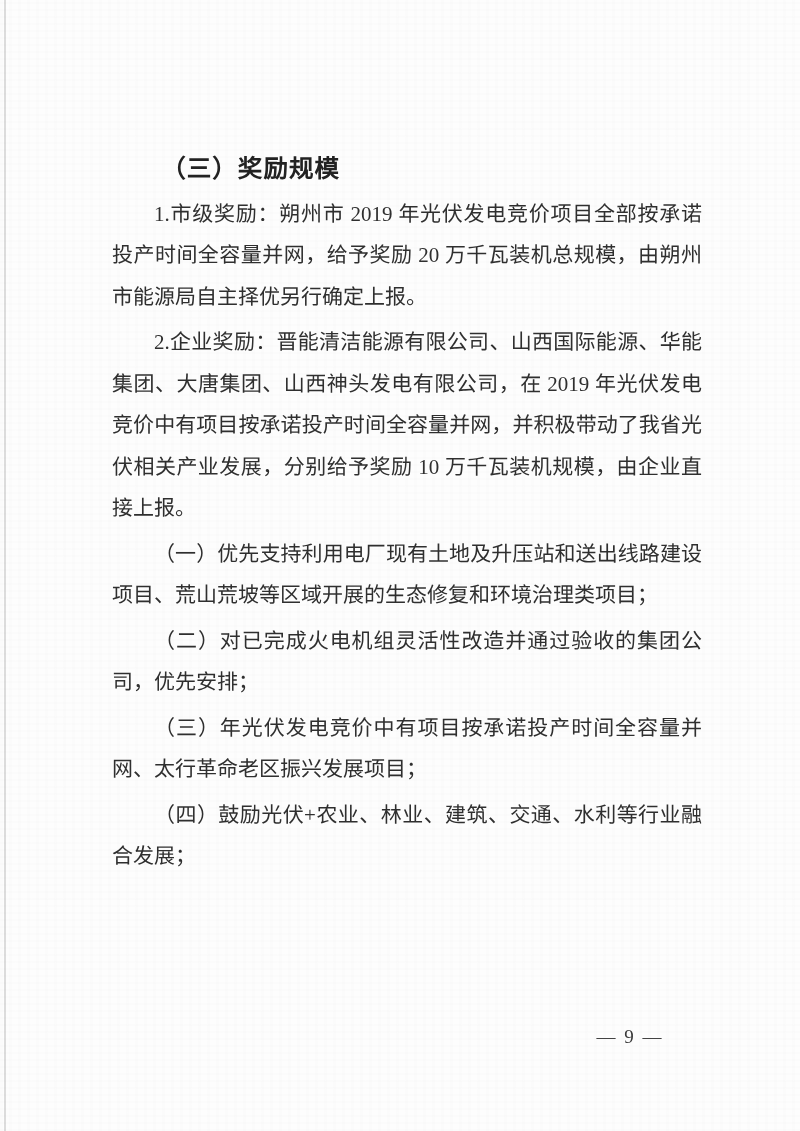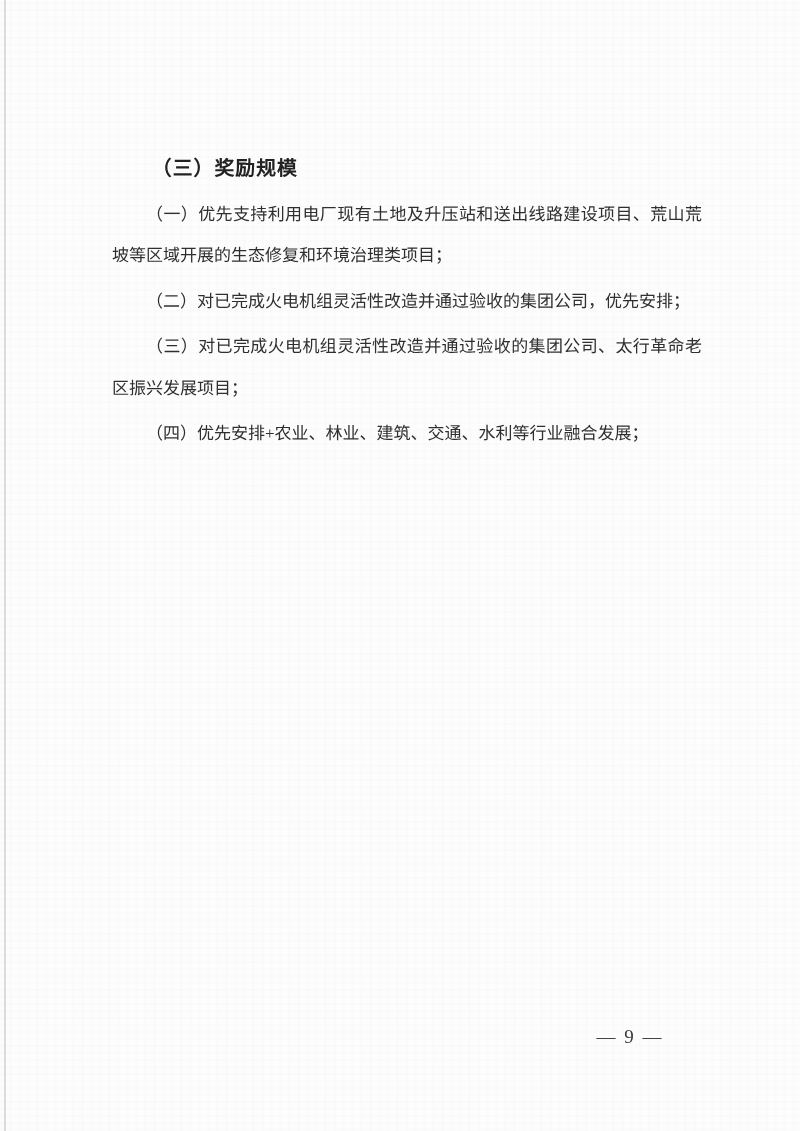--- a/index.html
+++ b/index.html
@@ -30,21 +30,21 @@
     background:
       repeating-linear-gradient(0deg, rgba(0,0,0,0.008) 0 2px, transparent 2px 7px),
       repeating-linear-gradient(90deg, rgba(0,0,0,0.006) 0 3px, transparent 3px 9px);
     pointer-events: none;
   }
   .content {
     position: absolute;
     left: 112px;
     top: 148px;
     width: 590px;
-    font-size: 17px;
+    font-size: 21px;
     line-height: 41.5px;
     color: #2f2f2f;
     text-align: justify;
   }
   .doc-heading {
     margin: 4px 0 0 0;
     font-weight: bold;
     color: #222222;
     text-indent: 2em;
     letter-spacing: 1px;
@@ -69,26 +69,28 @@
 </style>
 </head>
 <body>
 
 <div class="scan-edge"></div>
 <div class="paper-noise"></div>
 
 <div class="content">
   <h3 class="doc-heading">（三）奖励规模</h3>
 
+  <p class="doc-paragraph">1.市级奖励：朔州市 2019 年光伏发电竞价项目全部按承诺投产时间全容量并网，给予奖励 20 万千瓦装机总规模，由朔州市能源局自主择优另行确定上报。</p>
 
+  <p class="doc-paragraph">2.企业奖励：晋能清洁能源有限公司、山西国际能源、华能集团、大唐集团、山西神头发电有限公司，在 2019 年光伏发电竞价中有项目按承诺投产时间全容量并网，并积极带动了我省光伏相关产业发展，分别给予奖励 10 万千瓦装机规模，由企业直接上报。</p>
 
 
   <p class="doc-paragraph">（一）优先支持利用电厂现有土地及升压站和送出线路建设项目、荒山荒坡等区域开展的生态修复和环境治理类项目；</p>
 
   <p class="doc-paragraph">（二）对已完成火电机组灵活性改造并通过验收的集团公司，优先安排；</p>
 
-  <p class="doc-paragraph">（三）对已完成火电机组灵活性改造并通过验收的集团公司、太行革命老区振兴发展项目；</p>
+  <p class="doc-paragraph">（三）年光伏发电竞价中有项目按承诺投产时间全容量并网、太行革命老区振兴发展项目；</p>
 
-  <p class="doc-paragraph">（四）优先安排+农业、林业、建筑、交通、水利等行业融合发展；</p>
+  <p class="doc-paragraph">（四）鼓励光伏+农业、林业、建筑、交通、水利等行业融合发展；</p>
 
 </div>
 
 <div class="page-footer">— 9 —</div>
 
 </body></html>

